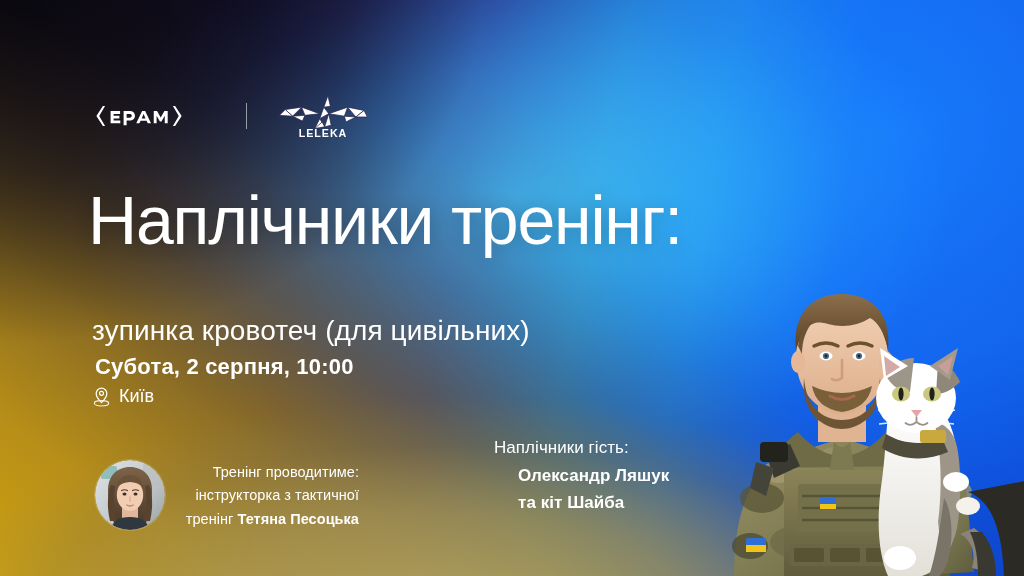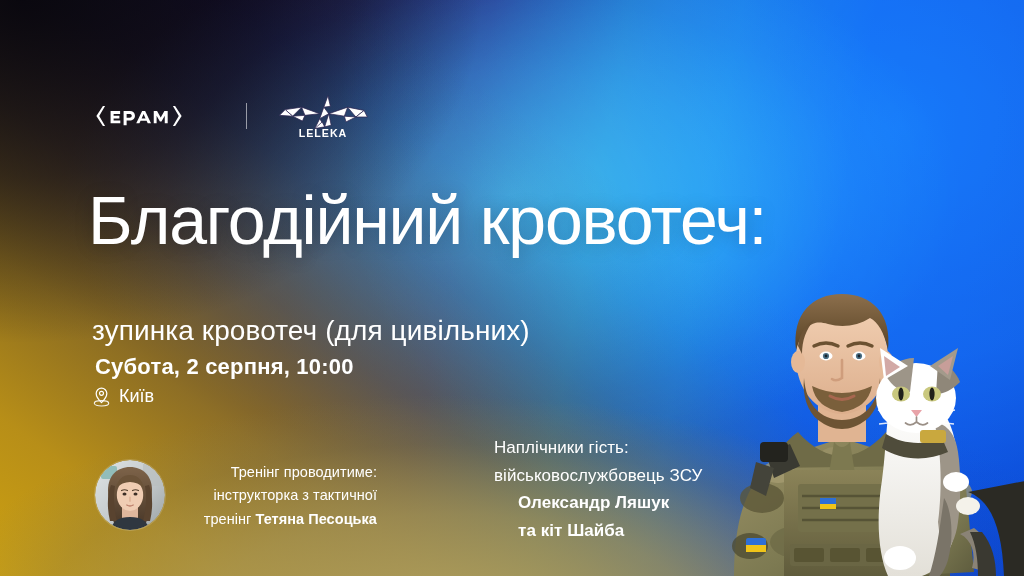--- a/index.html
+++ b/index.html
@@ -99,21 +99,21 @@
   .where{
     position:absolute; left:92px; top:386px;
     display:flex; align-items:flex-start; gap:8px;
     color:#fff; font-size:18px; font-weight:400; white-space:nowrap;
   }
   .pin-icon{ width:19px; height:21px; display:block; flex:0 0 auto; }
 
   
   .trainer{
     position:absolute; left:95px; top:452px;
-    display:flex; align-items:flex-start; gap:26px;
+    display:flex; align-items:flex-start; gap:8px;
   }
   .avatar{
     width:70px; height:70px; border-radius:50%; overflow:hidden;
     flex:0 0 auto; position:relative; margin-top:8px;
     box-shadow:0 0 0 1px rgba(255,255,255,.18);
   }
   .avatar svg{ display:block; width:100%; height:100%; }
   .trainer-text{
     color:#fff; font-size:14.5px; line-height:1.62; letter-spacing:.05px;
     padding-top:9px; text-align:right; width:186px;
@@ -183,21 +183,21 @@
           <path d="M52 30 L46 42 L58 40 Z"></path>
           <path d="M58 40 L63 24 L66 38 Z"></path>
           <path d="M46 42 L55 34 L58 40 Z"></path>
         </g>
         <text x="56" y="52" fill="#ffffff" font-family="Liberation Sans, sans-serif" font-size="13" font-weight="700" letter-spacing="1.2" text-anchor="middle">LELEKA</text>
       </svg>
     </div>
 
   </div>
 
-  <div class="headline">Благодійний кровотеч:</div>
+  <div class="headline">Наплічники тренінг:</div>
   <div class="subhead">зупинка кровотеч (для цивільних)</div>
 
   <div class="when">Субота, 2 серпня, 10:00</div>
 
   <div class="where">
     <svg class="pin-icon" viewBox="0 0 20 22" aria-hidden="true">
       <ellipse cx="10" cy="18.2" rx="7.6" ry="2.8" fill="none" stroke="#ffffff" stroke-width="1.2" opacity=".9"></ellipse>
       <path d="M10 2.2c-3.1 0-5.6 2.5-5.6 5.6 0 4.1 5.6 9.6 5.6 9.6s5.6-5.5 5.6-9.6c0-3.1-2.5-5.6-5.6-5.6z" fill="none" stroke="#ffffff" stroke-width="1.3" stroke-linejoin="round"></path>
       <circle cx="10" cy="7.7" r="2.1" fill="none" stroke="#ffffff" stroke-width="1.2"></circle>
     </svg>
@@ -253,21 +253,20 @@
 
     <div class="trainer-text">
       <div>Тренінг проводитиме:</div>
       <div>інструкторка з тактичної</div>
       <div><span>тренінг </span><b>Тетяна Песоцька</b></div>
     </div>
   </div>
 
   <div class="guest">
     <div>Наплічники гість:</div>
-    <div>військовослужбовець ЗСУ</div>
     <div class="nm">Олександр Ляшук</div>
     <div class="nm">та кіт Шайба</div>
   </div>
 
   <div class="hero">
     <svg viewBox="0 0 392 330" aria-hidden="true">
       <defs>
         <linearGradient id="skin" x1="0" y1="0" x2="0" y2="1">
           <stop offset="0%" stop-color="#f2d0b3"></stop>
             <stop offset="100%" stop-color="#dcae8c"></stop>

